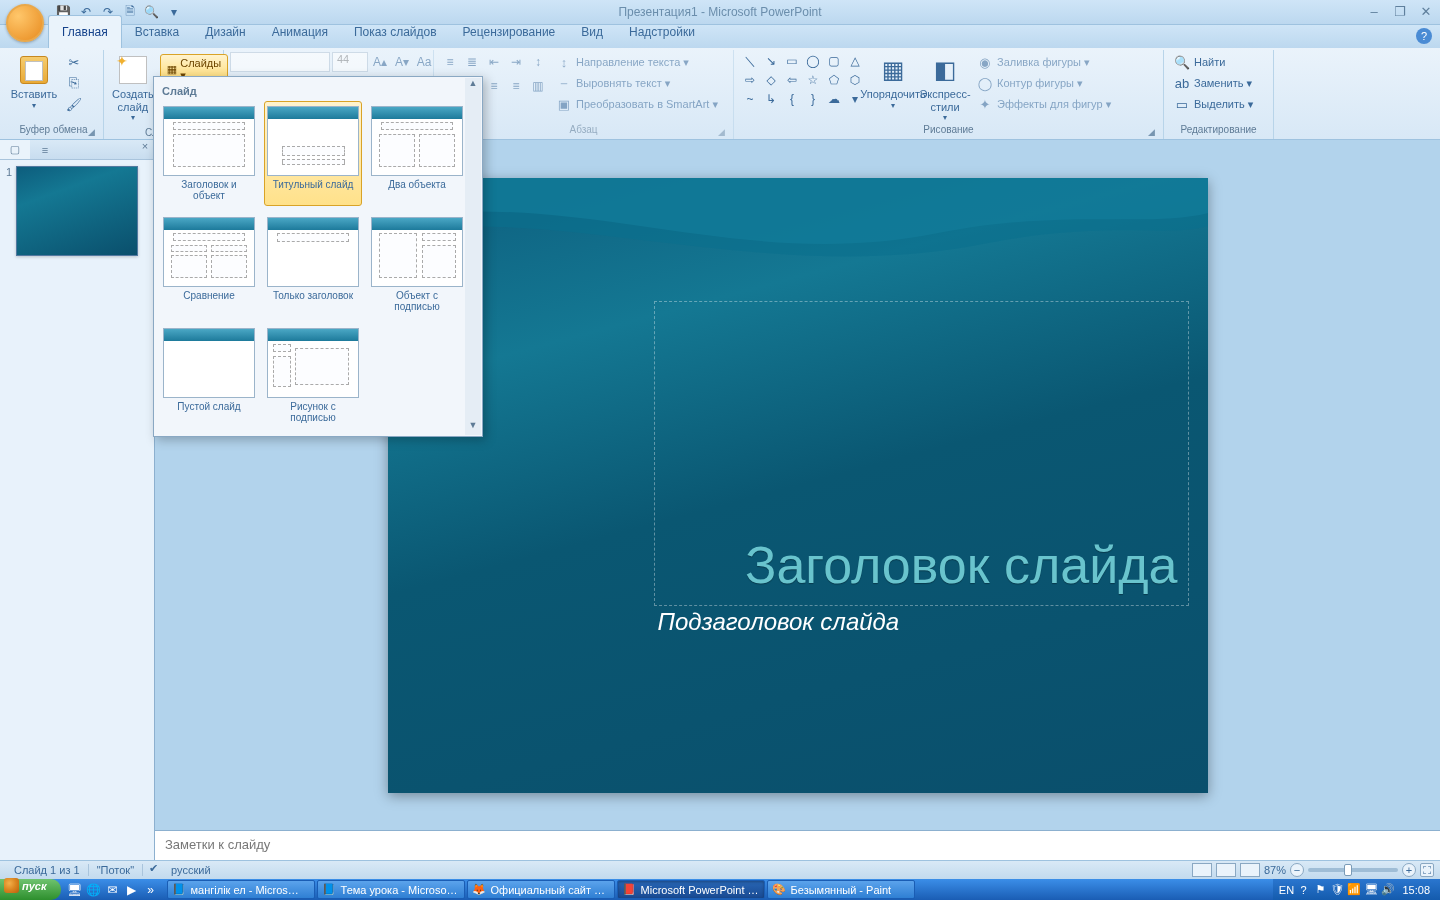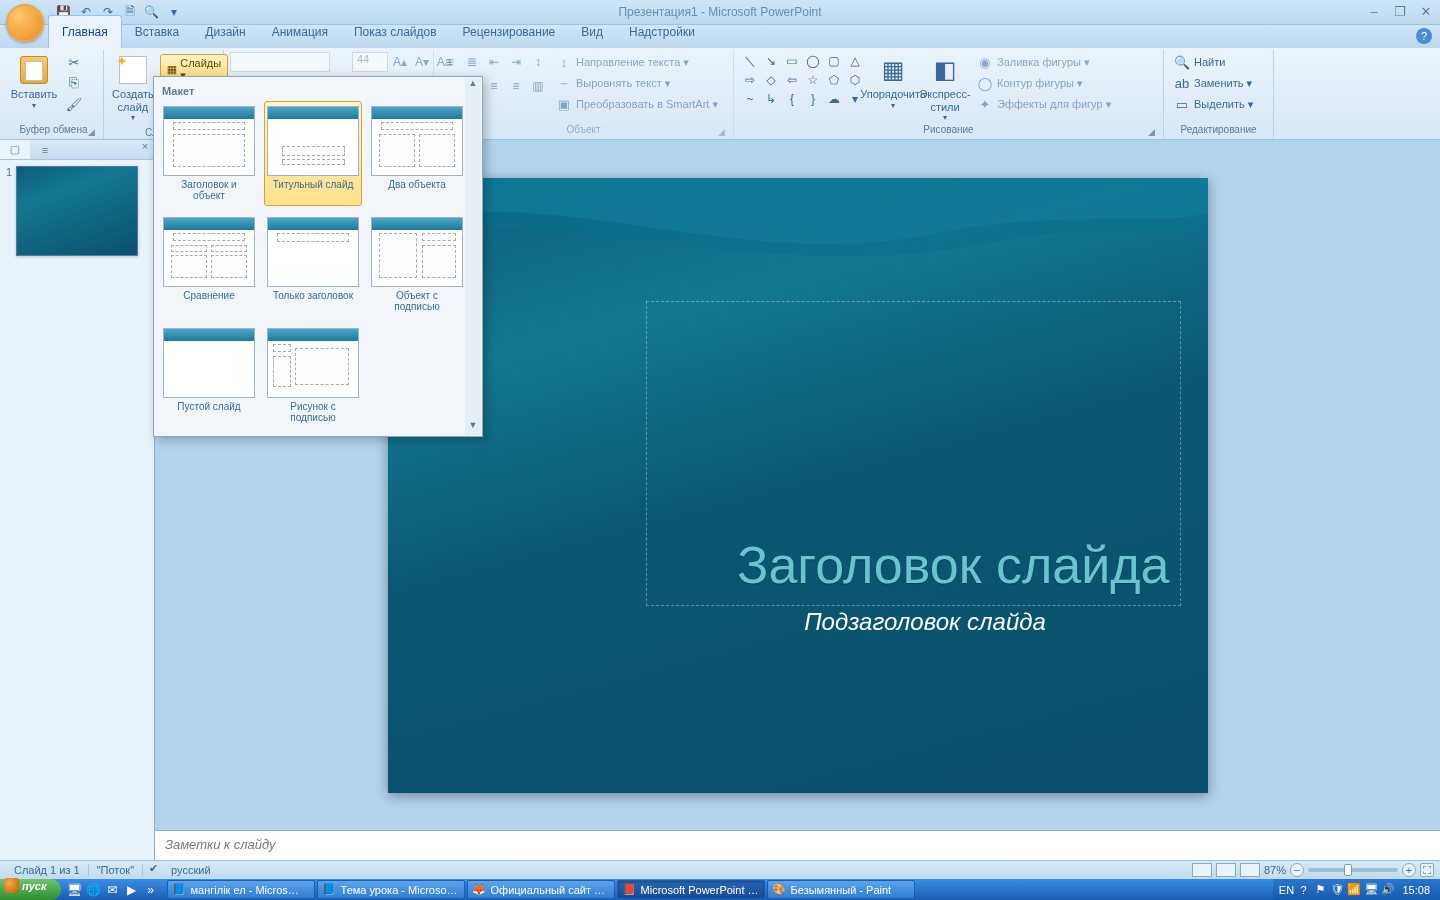--- a/index.html
+++ b/index.html
@@ -29,21 +29,21 @@
 .bigbtn { display:flex; flex-direction:column; align-items:center; width:48px; padding:2px 2px; font-size:11px; color:#3b6a9a; cursor:pointer; text-align:center; line-height:1.15; }
 .bigbtn .ico { width:32px; height:32px; margin-bottom:2px; display:flex; align-items:center; justify-content:center; font-size:24px; }
 .stackbtns { display:flex; flex-direction:column; gap:1px; }
 .smbtn { display:flex; align-items:center; gap:4px; padding:2px 4px; font-size:11px; color:#3b6a9a; cursor:pointer; white-space:nowrap; }
 .smbtn .si { width:16px; height:16px; display:inline-flex; align-items:center; justify-content:center; font-size:13px; }
 .layout-btn { background:linear-gradient(#fff3ce,#ffd96b); border:1px solid #d9a327; border-radius:3px; padding:2px 6px; font-size:11px; color:#6d4500; display:flex; align-items:center; gap:3px; cursor:pointer; }
 .disabled { opacity:.55; }
 .font-row { display:flex; gap:2px; align-items:center; }
 .combo { height:20px; background:#fff; border:1px solid #b8c9d8; font-size:11px; padding:0 14px 0 4px; color:#888; position:relative; }
 .combo.wide { width:100px; }
-.combo.sm { width:36px;margin-left:20px; }
+.combo.sm { width:36px; }
 .iconrow { display:flex; gap:2px; }
 .ibtn { width:20px; height:20px; border:1px solid transparent; display:flex; align-items:center; justify-content:center; font-size:12px; color:#3b6a9a; cursor:pointer; }
 .shapes-grid { display:grid; grid-template-columns:repeat(6,20px); grid-auto-rows:18px; gap:1px; }
 .shape-cell { border:1px solid transparent; display:flex; align-items:center; justify-content:center; font-size:12px; color:#3b6a9a; cursor:pointer; }
 
 
 .workspace { position:absolute; top:140px; left:0; right:0; bottom:32px; display:flex; background:#a0c8e8; }
 .outline-bar { width:155px; background:#e8f2fb; border-right:1px solid #8cb0cf; display:flex; flex-direction:column; }
 .outline-tabs { height:20px; background:linear-gradient(#d9e9f6,#c8ddef); display:flex; border-bottom:1px solid #a9c4dc; }
 .ot { width:30px; display:flex; align-items:center; justify-content:center; font-size:11px; color:#5e7b96; cursor:pointer; }
@@ -52,25 +52,25 @@
 .thumb { margin:6px; display:flex; gap:4px; }
 .thumb-num { font-size:11px; color:#5e7b96; }
 .thumb-img { width:122px; height:90px; background:linear-gradient(160deg,#0d5d7d 0%,#147893 30%,#0a4f6c 100%); border:1px solid #5279a0; box-shadow:0 1px 3px rgba(0,0,0,.2);}
 
 .slide-area { flex:1; display:flex; flex-direction:column; background:#b2d3ec; }
 .slide-canvas { flex:1; display:flex; align-items:center; justify-content:center; }
 .slide { width:820px; height:615px; background:linear-gradient(165deg,#0d5d7d 0%,#147893 25%,#0a5772 50%,#0a4f6c 100%); box-shadow:0 3px 12px rgba(0,0,0,.35); position:relative; overflow:hidden; }
 .wave { position:absolute; top:0; left:0; right:0; height:120px; }
 .wave svg { width:100%; height:100%; }
 .placeholder { position:absolute; border:1px dashed rgba(255,255,255,.35); }
-.ph-title { left:258px; top:123px; width:535px; height:305px; display:flex; flex-direction:column; align-items:flex-end; justify-content:flex-end; padding:8px 10px 12px;}
+.ph-title { left:266px; top:123px; width:535px; height:305px; display:flex; flex-direction:column; align-items:flex-end; justify-content:flex-end; padding:8px 10px 12px;}
 .ph-title .title-text { font-size:52px; font-weight:400; color:#69c4cd; text-shadow:0 1px 1px rgba(0,0,0,.3); line-height:1.05; }
-.ph-sub { left:270px; top:430px; width:535px; height:28px; display:flex; align-items:center; justify-content:center; padding:0 10px; border:none;}
+.ph-sub { left:260px; top:430px; width:535px; height:28px; display:flex; align-items:center; justify-content:flex-start; padding:0 10px; border:none;}
 .ph-sub .sub-text { font-size:24px; color:#fff; font-style:italic;}
-.notes { height:38px; background:#fff; border-top:1px solid #8cb0cf; padding:6px 10px; font-size:13px; color:#777;font-style:italic; }
+.notes { height:38px; background:#fff; border-top:1px solid #8cb0cf; padding:6px 10px; font-size:13px; color:#777; }
 
 
 .layout-popup { position:absolute; left:153px; top:76px; width:330px; background:#f2f6fb; border:1px solid #8aa8c3; box-shadow:3px 3px 10px rgba(0,0,0,.25); z-index:100; padding:4px 6px 8px; }
 .layout-popup .heading { font-size:11px; color:#5e7b96; font-weight:bold; padding:4px 2px; }
 .layout-grid { display:flex; flex-wrap:wrap; gap:6px 6px; }
 .layout-item { width:98px; display:flex; flex-direction:column; align-items:center; padding:4px; border:1px solid transparent; border-radius:3px; cursor:pointer; }
 .layout-item.sel { background:linear-gradient(#fff3ce,#ffe18a); border-color:#d9a327; }
 .layout-thumb { width:92px; height:70px; background:#fff; border:1px solid #9bb4ca; position:relative; overflow:hidden; }
 .layout-thumb .lt-wave { height:12px; background:linear-gradient(#4aa7c5,#1d7a9b); }
 .lt-box { position:absolute; border:1px dashed #aaa; background:#fcfdff; }
@@ -241,21 +241,21 @@
         <span class="smbtn">
             <span class="si">⎯</span>
             <span>Выровнять текст ▾</span>
           </span>
         <span class="smbtn">
             <span class="si">▣</span>
             <span>Преобразовать в SmartArt ▾</span>
           </span>
       </div>
     </div>
-    <div class="group-label"><span>Объект</span><span class="group-expand">◢</span></div>
+    <div class="group-label"><span>Абзац</span><span class="group-expand">◢</span></div>
   </div>
 
   <div class="group" style="width:430px">
     <div class="group-body">
       <div class="shapes-grid">
         <div class="shape-cell">＼</div>
         <div class="shape-cell">↘</div>
         <div class="shape-cell">▭</div>
         <div class="shape-cell">◯</div>
         <div class="shape-cell">▢</div>
@@ -348,21 +348,21 @@
         <div class="placeholder ph-sub">
           <div class="sub-text">Подзаголовок слайда</div>
         </div>
       </div>
     </div>
     <div class="notes">Заметки к слайду</div>
   </div>
 </div>
 
 <div class="layout-popup">
-  <div class="heading">Макет</div>
+  <div class="heading">Слайд</div>
   <div class="layout-grid" id="layout-grid">
       <div class="layout-item">
         <div class="layout-thumb">
           <div class="lt-wave"></div>
           <div class="lt-box" style="left: 10%; top: 22%; width: 80%; height: 12%;"></div>
           <div class="lt-box" style="left: 10%; top: 40%; width: 80%; height: 48%;"></div>
         </div>
         <div class="layout-label">Заголовок и объект</div>
       </div>
       <div class="layout-item sel">

